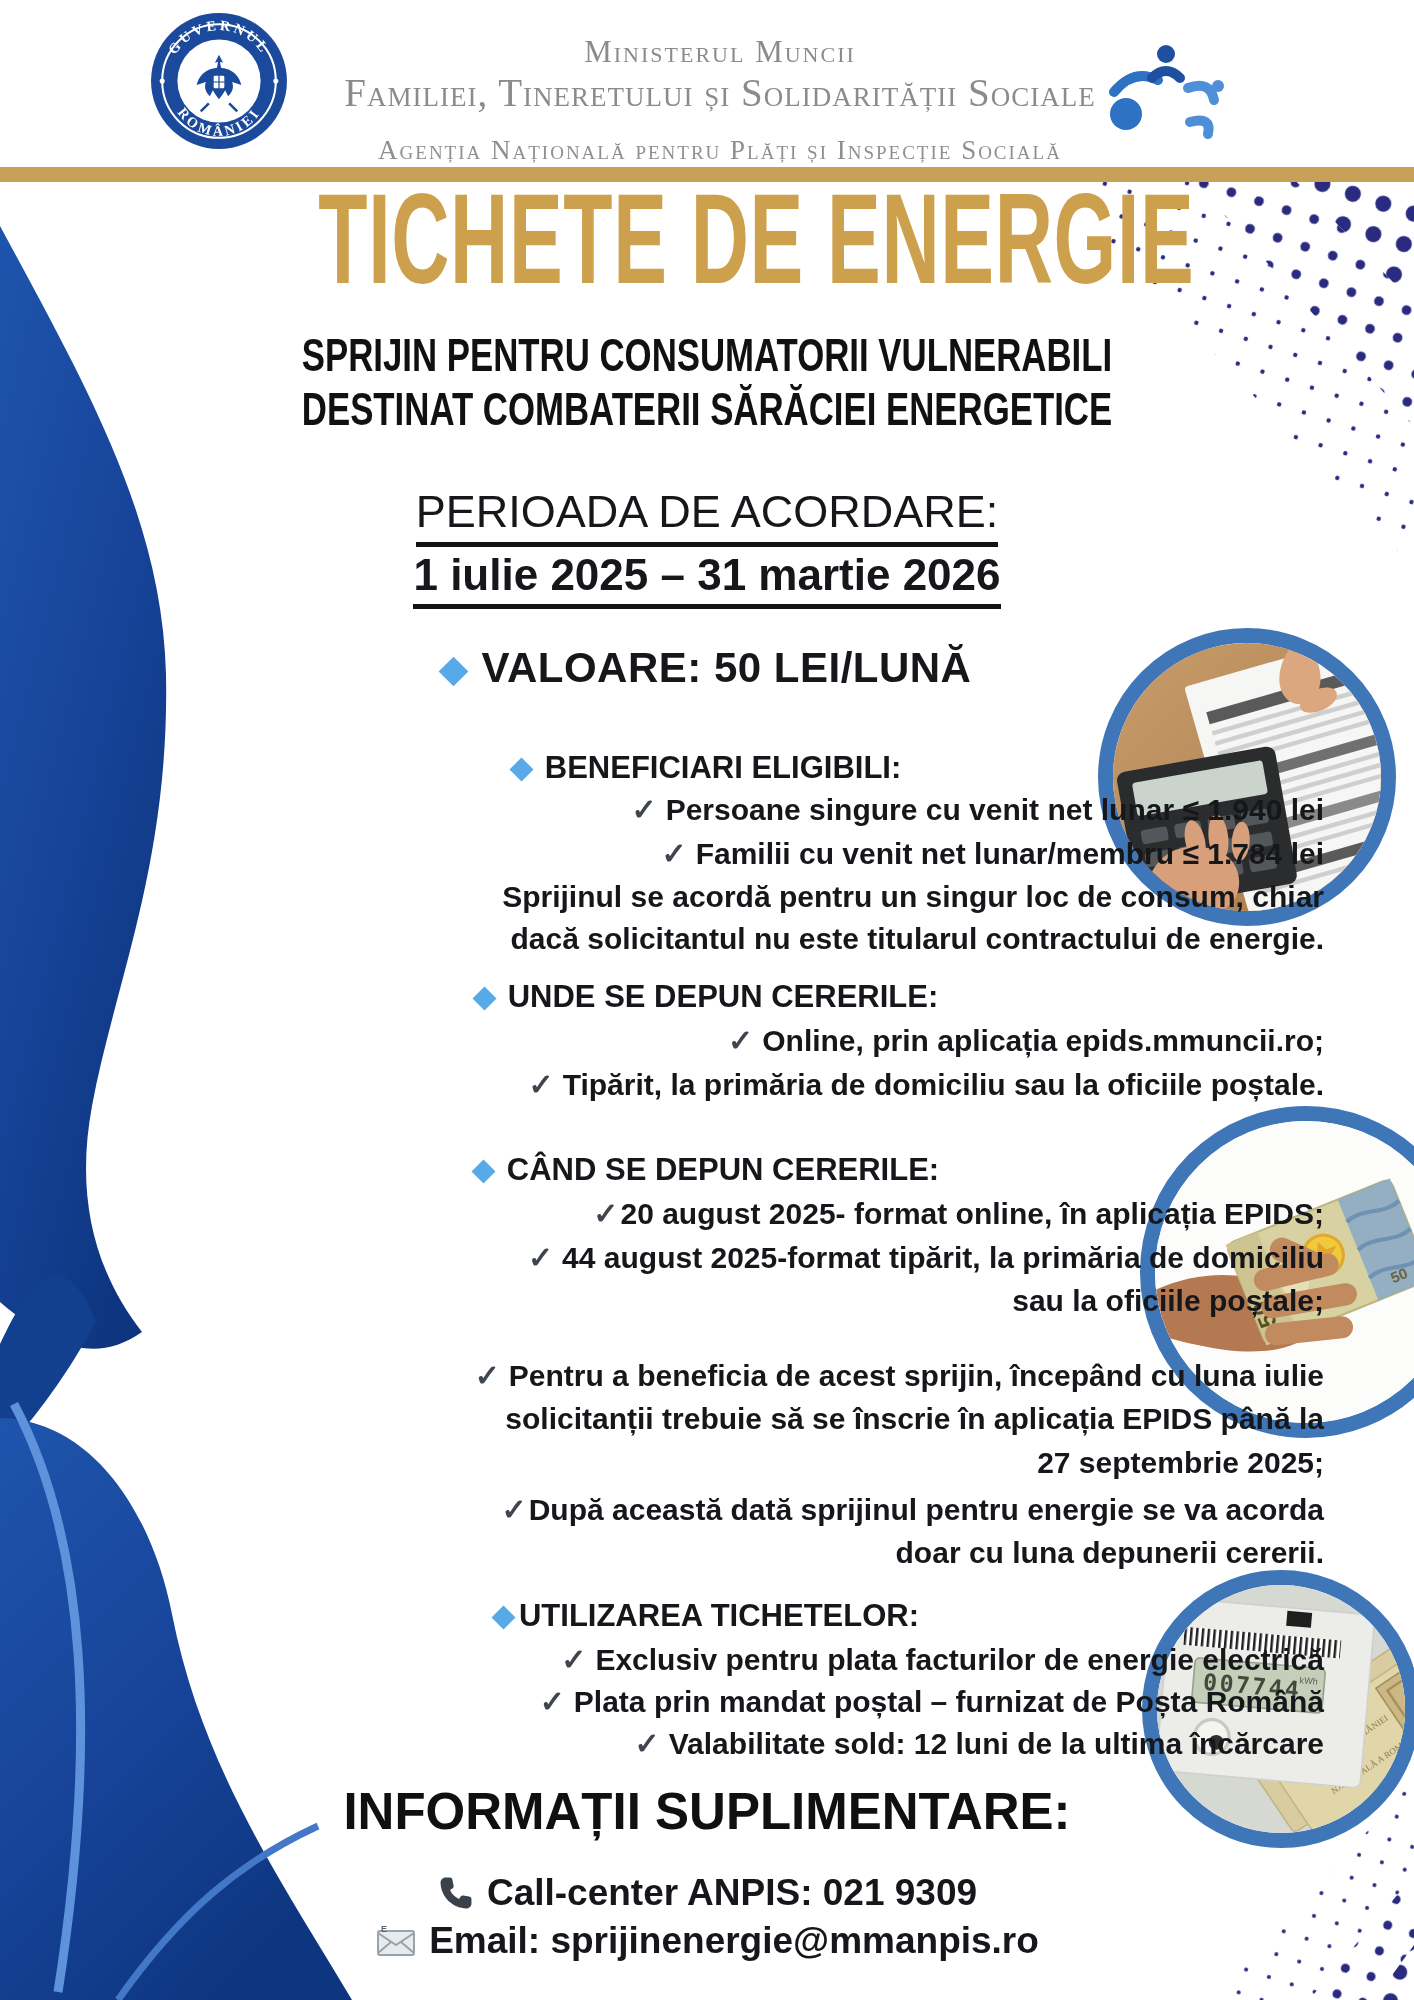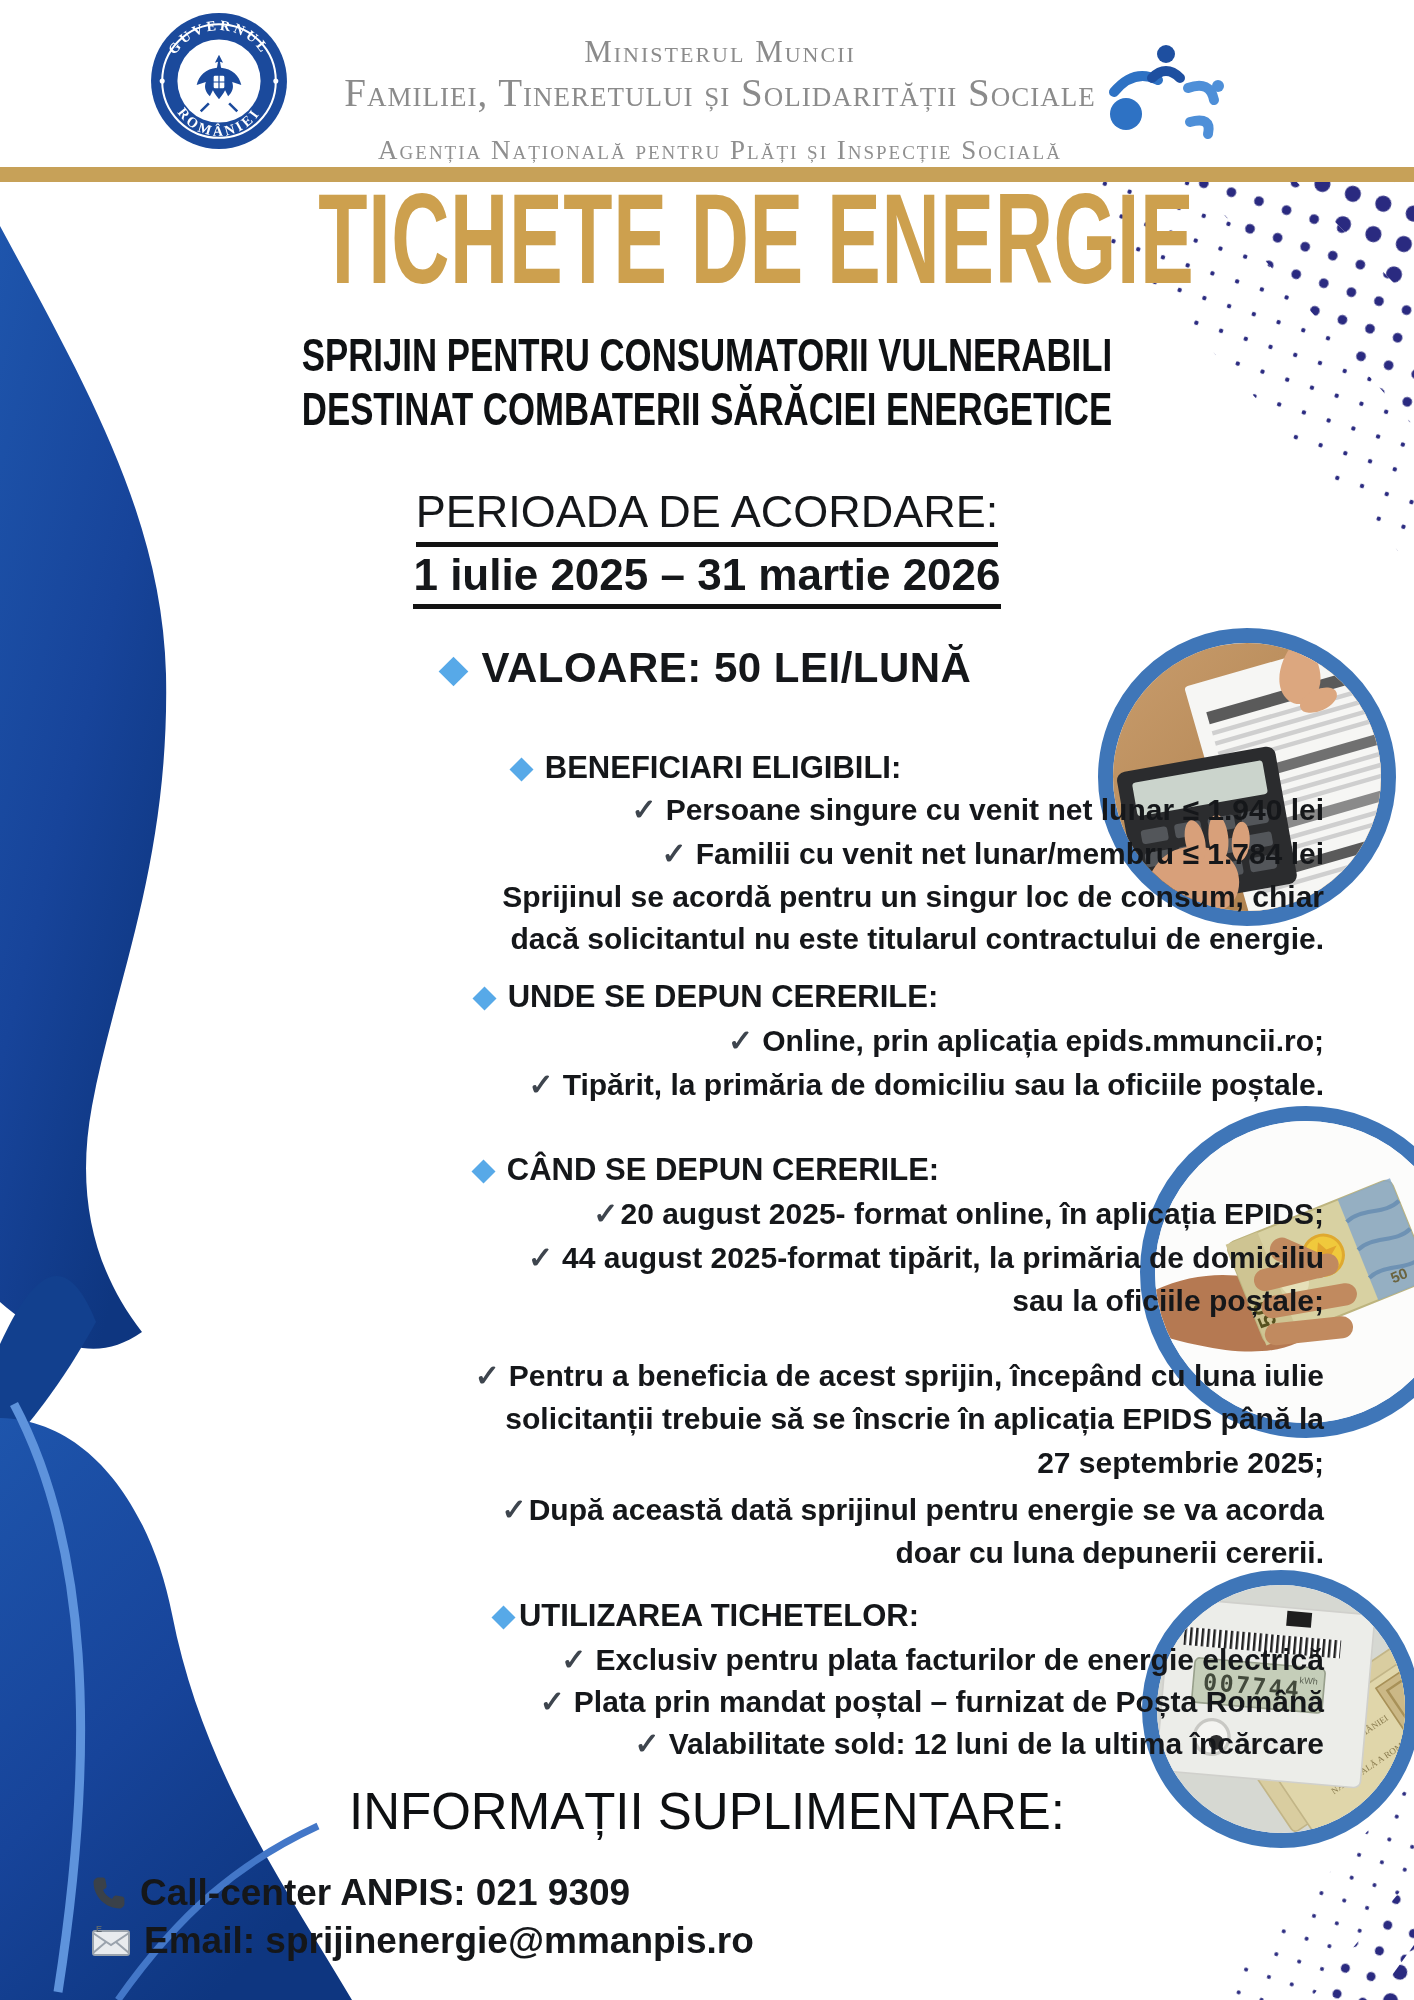--- a/index.html
+++ b/index.html
@@ -25,22 +25,22 @@
   .pheading{top:486px;font-size:45px;font-weight:400;}
   .prange{top:550px;font-size:44px;font-weight:800;}
   .u{display:inline-block;border-bottom:5px solid #131313;padding-bottom:4px;}
   .valoare{top:644px;font-size:42px;font-weight:800;letter-spacing:0.5px;}
   .shead{font-size:31px;font-weight:700;}
   .line{font-size:30px;font-weight:700;white-space:nowrap;text-align:right;}
   .check{color:#3E454E;font-weight:700;margin-right:9px;}
   .dia{display:inline-block;width:17px;height:17px;background:#57A9E8;
        transform:rotate(45deg);margin-right:15px;}
   .dia.big{width:21px;height:21px;margin-right:18px;}
-  .infohead{top:1782px;font-size:51px;font-weight:400;color:#0E1012;}
-  .contact{display:flex;align-items:center;justify-content:flex-start;gap:12px;
+  .infohead{top:1782px;font-size:51px;font-weight:700;color:#0E1012;}
+  .contact{display:flex;align-items:center;justify-content:center;gap:12px;
            font-size:37px;font-weight:700;}
   .icn{flex:0 0 auto;display:block;}
   
   .wave{left:0;top:0;width:380px;height:2000px;}
   .dots-tr{right:0;top:176px;width:375px;height:395px;}
   .dots-br{right:0;bottom:0;width:215px;height:235px;}
   .photo{position:absolute;border-radius:50%;border:15px solid #3F76B8;overflow:hidden;
          background:#fff;box-sizing:border-box;}
   .photo svg{display:block;width:100%;height:100%;}
   .c1{left:1098px;top:628px;width:298px;height:298px;}

